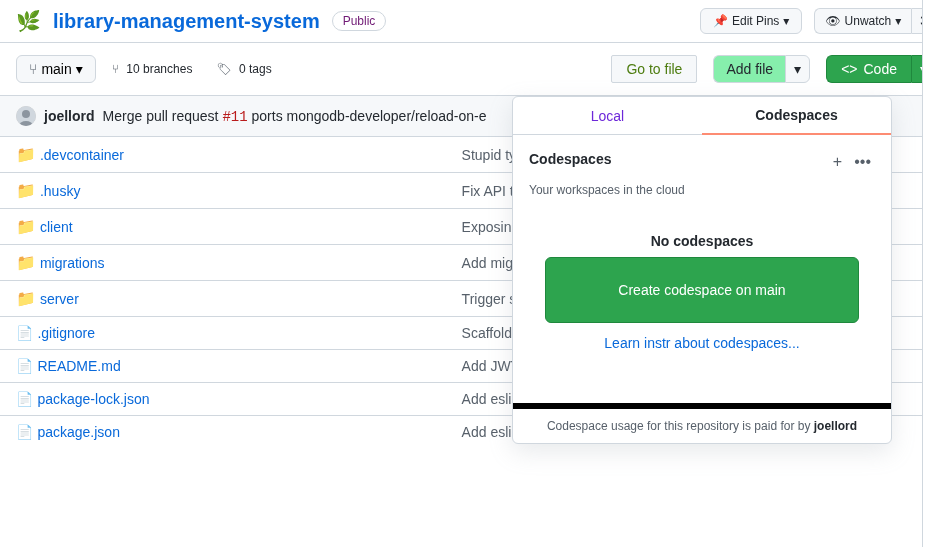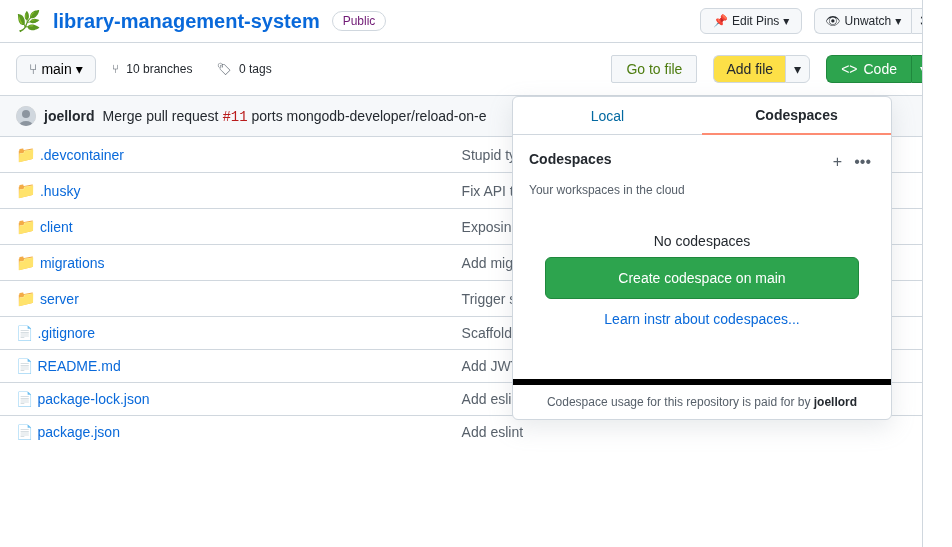--- a/index.html
+++ b/index.html
@@ -18,21 +18,21 @@
 
     
     .branch-bar { display: flex; align-items: center; padding: 12px 16px; gap: 16px; border-bottom: 1px solid #d0d7de; }
     .branch-selector { border: 1px solid #d0d7de; border-radius: 6px; padding: 5px 12px; font-size: 14px; background: #f6f8fa; cursor: pointer; display: flex; align-items: center; gap: 4px; font-weight: 500; }
     .branch-meta { display: flex; align-items: center; gap: 24px; color: #24292f; font-size: 12px; }
     .branch-meta a { color: #24292f; text-decoration: none; font-weight: 500; }
     .branch-meta span { color: #57606a; }
     .branch-bar-spacer { flex: 1; }
     .go-to-file { border: 1px solid #d0d7de; border-radius: 2px; padding: 5px 14px; font-size: 14px; background: #f6f8fa; cursor: pointer; color: #4d7c0f; }
     .add-file-group { display: flex; align-items: center; }
-    .add-file-btn { border: 1px solid #d0d7de; border-radius: 6px 0 0 6px; padding: 5px 12px; font-size: 14px; background: #fde047; cursor: pointer; color: #24292f; border-right: none; }
+    .add-file-btn { border: 1px solid #d0d7de; border-radius: 6px 0 0 6px; padding: 5px 12px; font-size: 14px; background: #86efac; cursor: pointer; color: #24292f; border-right: none; }
     .add-file-caret { border: 1px solid #d0d7de; border-radius: 0 6px 6px 0; padding: 5px 8px; font-size: 14px; background: #f6f8fa; cursor: pointer; color: #24292f; }
     .code-group { display: flex; align-items: center; }
     .code-btn { border: 1px solid #1f883d; border-radius: 6px 0 0 6px; padding: 5px 14px; font-size: 14px; background: #2da44e; cursor: pointer; color: #fff; font-weight: 500; display: flex; align-items: center; gap: 6px; border-right: none; }
     .code-caret { border: 1px solid #1f883d; border-radius: 0 6px 6px 0; padding: 5px 8px; font-size: 14px; background: #2da44e; cursor: pointer; color: #fff; }
 
     
     .commit-bar { display: flex; align-items: center; padding: 10px 16px; background: #f6f8fa; border-bottom: 1px solid #d0d7de; gap: 8px; }
     .avatar { width: 20px; height: 20px; border-radius: 50%; background: #ccc; overflow: hidden; }
     .commit-author { font-weight: 600; font-size: 14px; color: #24292f; }
     .commit-message { font-size: 14px; color: #24292f; }
@@ -49,32 +49,32 @@
     .file-desc { color: #57606a; font-size: 14px; white-space: nowrap; overflow: hidden; text-overflow: ellipsis; max-width: 200px; }
     .file-col-name { width: 220px; }
     .file-col-desc { width: 250px; }
 
     
     .right-sidebar { position: absolute; right: 0; top: 0; bottom: 0; width: 30px; background: #fff; border-left: 1px solid #d0d7de; display: flex; flex-direction: column; padding: 8px 0; }
 
     
     .dropdown-overlay { position: absolute; top: 96px; right: 60px; width: 380px; background: #fff; border: 1px solid #d0d7de; border-radius: 6px; box-shadow: 0 8px 24px rgba(140,149,159,0.2); z-index: 100; }
     .dropdown-tabs { display: flex; border-bottom: 1px solid #d0d7de; }
-    .dropdown-tab { flex: 1; padding: 10px 16px; text-align: center; font-size: 14px; color: #0369a1; cursor: pointer; background: none; border: none; }
+    .dropdown-tab { flex: 1; padding: 10px 16px; text-align: center; font-size: 14px; color: #6d28d9; cursor: pointer; background: none; border: none; }
     .dropdown-tab.active { font-weight: 600; color: #24292f; border-bottom: 2px solid #fd8c73; margin-bottom: -1px; }
     .dropdown-body { padding: 16px; }
     .codespaces-header { display: flex; justify-content: space-between; align-items: flex-start; margin-bottom: 12px; }
     .codespaces-title { font-weight: 600; font-size: 14px; color: #24292f; }
     .codespaces-subtitle { font-size: 12px; color: #57606a; margin-top: 16px; }
     .codespaces-actions { display: flex; gap: 4px; align-items: center; }
     .icon-btn { background: none; border: none; cursor: pointer; color: #57606a; font-size: 16px; padding: 2px 4px; border-radius: 4px; }
     .no-codespaces { text-align: center; padding: 24px 16px; }
-    .no-codespaces-title { font-weight: 400; font-size: 14px; color: #24292f; margin-bottom: 8px; }
+    .no-codespaces-title { font-weight: 700; font-size: 14px; color: #24292f; margin-bottom: 8px; }
     .no-codespaces-desc { font-size: 12px; color: #57606a; margin-bottom: 16px; line-height: 1.5; }
-    .create-codespace-btn { width: 100%; padding: 12px 16px; background: #2da44e; border: 1px solid #1f883d; border-radius: 6px; color: #fff; font-size: 14px; font-weight: 500; cursor: pointer; margin-bottom: 12px; }
+    .create-codespace-btn { width: 100%; padding: 24px 16px; background: #2da44e; border: 1px solid #1f883d; border-radius: 6px; color: #fff; font-size: 14px; font-weight: 500; cursor: pointer; margin-bottom: 12px; }
     .learn-more-link { color: #0969da; text-decoration: none; font-size: 14px; display: block; text-align: center; margin-bottom: 12px; }
     .usage-note { font-size: 12px; color: #57606a; text-align: center; padding: 10px 16px; border-top: 6px solid #000000; }
     .usage-note strong { color: #24292f; }
   </style>
 </head>
 <body>
 
 <div class="top-bar">
   <span class="repo-icon">🌿</span>
   <span class="repo-name">library-management-system</span>

